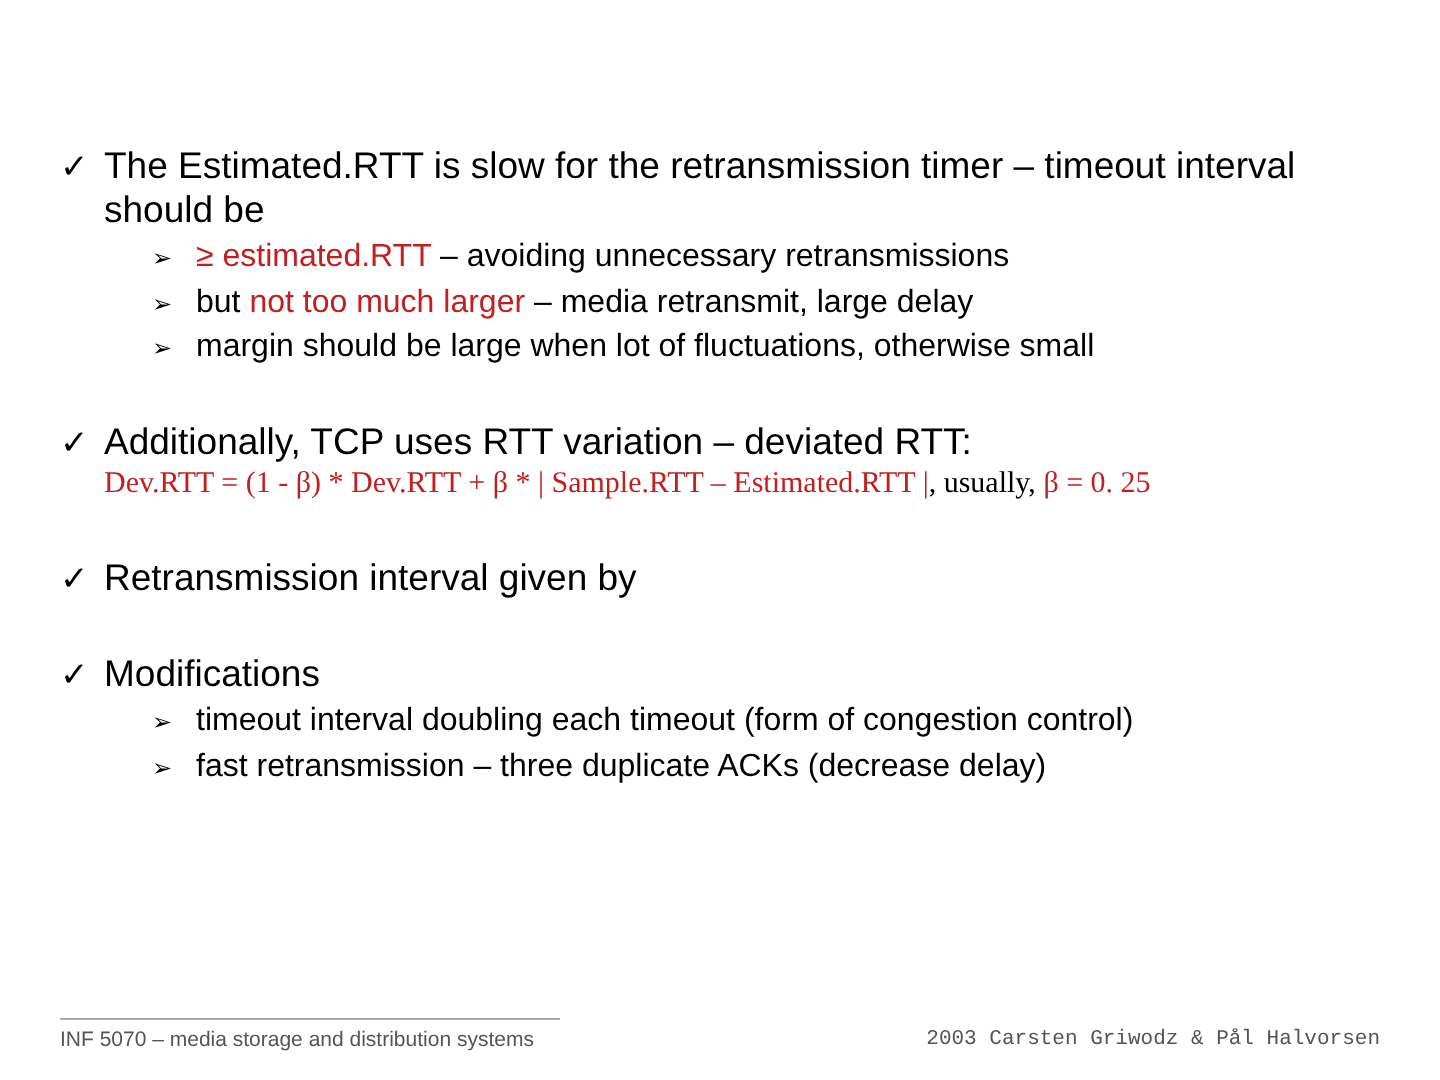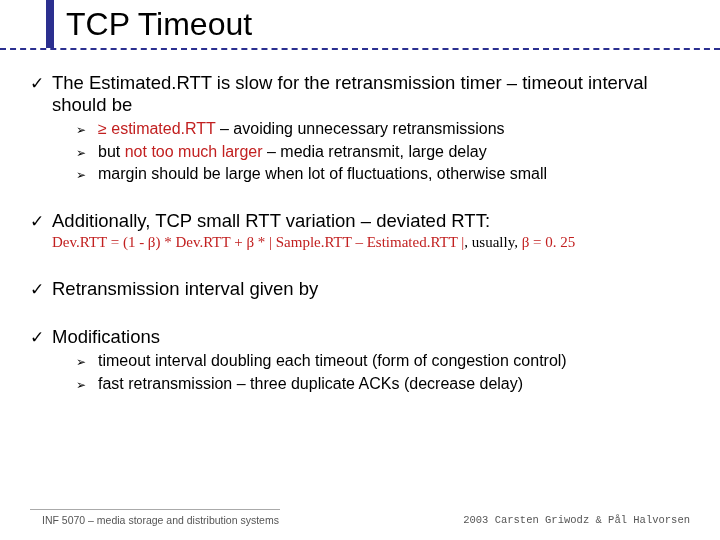--- a/index.html
+++ b/index.html
@@ -94,35 +94,30 @@
     font-size: 10.5px;
     color: #555;
   }
   .footer-hr {
     position: absolute;
     left: 30px;
     bottom: 30px;
     width: 250px;
     border-top: 1px solid #aaa;
   }
-  .footer-left { float: left; margin-left: 12px; }
+  .footer-left { float: left; }
   .footer-right { float: right; font-family: Liberation Mono, monospace; }
   .red { color: #c22020; text-align: center; }
   .times { font-family: Liberation Serif, serif; }
 </style>
 </head>
 <body>
 
 <div class="slide">
 
-  <div class="title-band">
-    <div class="blue-v"></div>
-    <div class="title-text">TCP Timeout</div>
-    <div class="dash-hr"></div>
-  </div>
 
   <div class="body">
 
     <div class="lvl1">
       <span class="bullet">✓</span>
       <span class="txt">The Estimated.RTT is slow for the retransmission timer – timeout interval should be</span>
     </div>
     <div class="lvl2">
       <span class="bullet2">➢</span>
       <span class="txt2">
@@ -135,21 +130,21 @@
         <span>but </span><span class="red">not too much larger</span><span> – media retransmit, large delay</span>
       </span>
     </div>
     <div class="lvl2">
       <span class="bullet2">➢</span>
       <span class="txt2">margin should be large when lot of fluctuations, otherwise small</span>
     </div>
 
     <div class="lvl1" style="margin-top:26px">
       <span class="bullet">✓</span>
-      <span class="txt">Additionally, TCP small RTT variation – deviated RTT:</span>
+      <span class="txt">Additionally, TCP uses RTT variation – deviated RTT:</span>
     </div>
     <div class="subformula">
       <span class="times red">Dev.RTT = (1 - β) * Dev.RTT + β * | Sample.RTT – Estimated.RTT |</span><span class="times">, usually, </span><span class="times red">β = 0. 25</span>
     </div>
 
     <div class="lvl1" style="margin-top:26px">
       <span class="bullet">✓</span>
       <span class="txt">Retransmission interval given by</span>
     </div>
 

